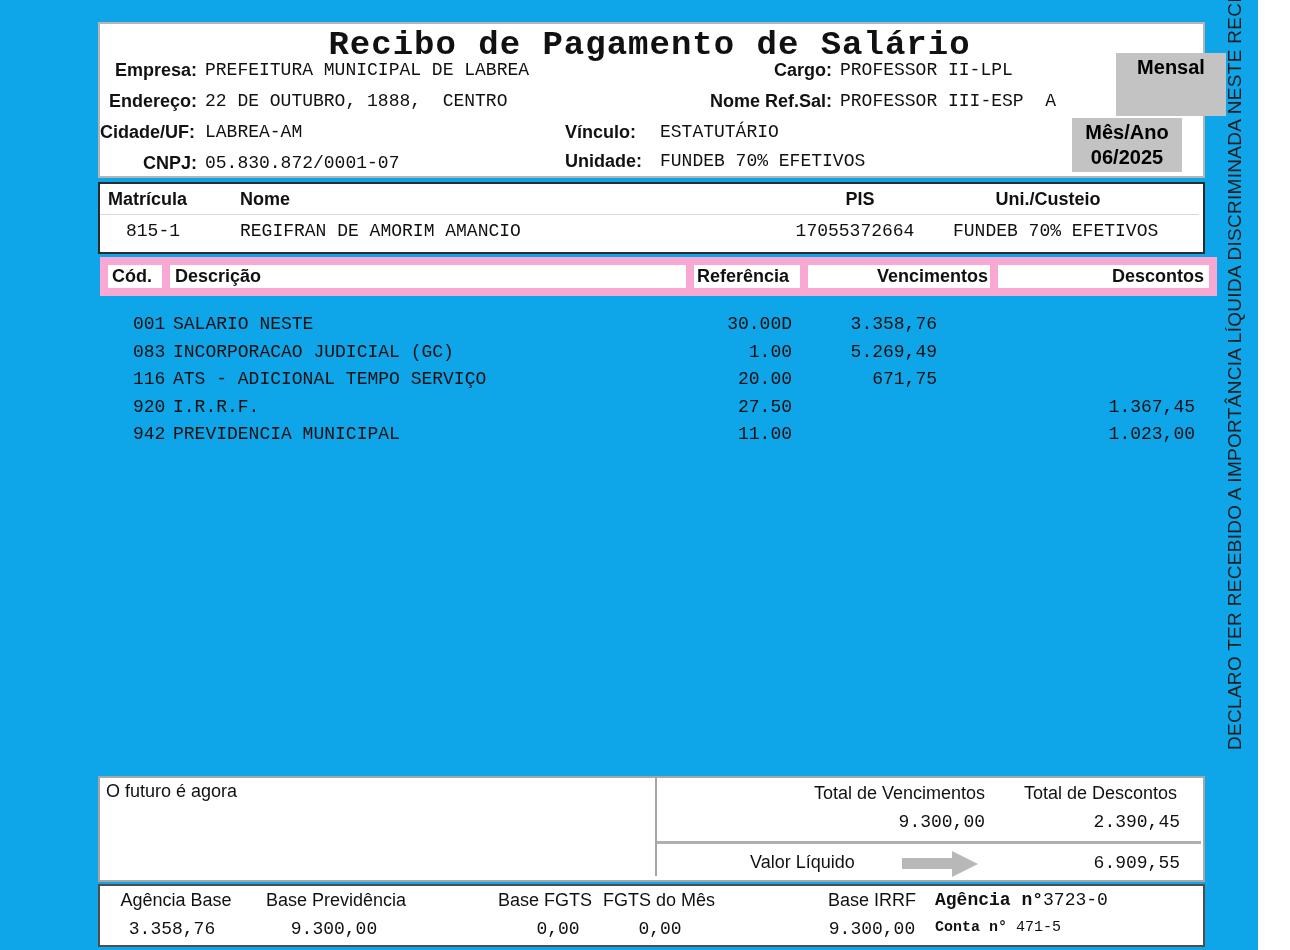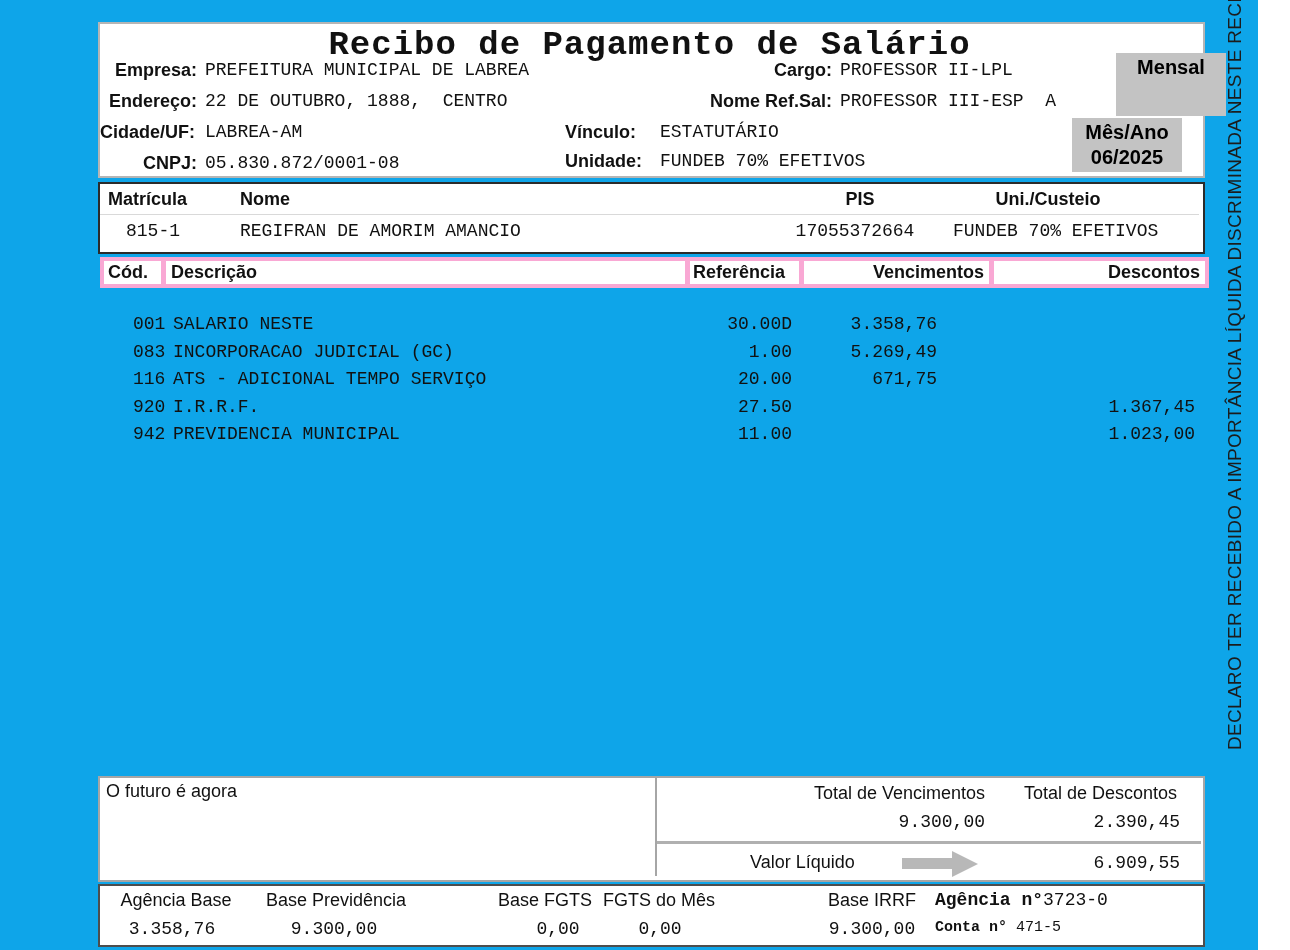--- a/index.html
+++ b/index.html
@@ -8,21 +8,21 @@
   .abs{position:absolute;}
   .mono{font-family:"Liberation Mono","DejaVu Sans Mono",monospace;white-space:pre;}
   .lbl{font-weight:bold;font-size:18px;white-space:pre;}
   .val{font-size:18px;}
   .box{position:absolute;background:#fff;}
   .header-box{left:98px;top:22px;width:1103px;height:152px;border:2px solid #b5b5b5;}
   .title{left:98px;top:26px;width:1103px;text-align:center;font-weight:bold;font-size:34px;letter-spacing:1px;}
   .emp-box{left:98px;top:182px;width:1103px;height:68px;border:2px solid #2b2b2b;}
   .emp-divider{left:100px;top:214px;width:1099px;height:0;border-top:1px solid #d9d9d9;}
   .th{font-weight:bold;font-size:18px;}
-  .cell{position:absolute;height:23px;border:4px solid #f9a8d4;background:#fff;
+  .cell{position:absolute;height:23px;border:8px solid #f9a8d4;background:#fff;
         font-weight:bold;font-size:18px;line-height:23px;}
   .badge{background:#c3c3c3;text-align:center;font-weight:bold;font-size:20px;color:#000;}
   .ftr-box{left:98px;top:776px;width:1103px;height:102px;border:2px solid #a6a6a6;}
   .ftr-vline{left:655px;top:778px;width:0;height:98px;border-left:2px solid #a6a6a6;}
   .ftr-hline{left:657px;top:841px;width:544px;height:0;border-top:3px solid #b0b0b0;}
   .bases-box{left:98px;top:884px;width:1103px;height:59px;border:2px solid #4d4d4d;}
   .right{text-align:right;}
   .center{text-align:center;}
   .declaration{left:1224px;top:38px;width:24px;height:712px;writing-mode:vertical-rl;
                transform:rotate(180deg);font-size:19px;letter-spacing:0.3px;color:#1c1c1c;white-space:nowrap;}
@@ -41,21 +41,21 @@
   <div class="box header-box"></div>
   <div class="abs title mono">Recibo de Pagamento de Salário</div>
 
   <span class="abs lbl right" style="left:98px;top:60px;width:99px;">Empresa:</span>
   <span class="abs val mono" style="left:205px;top:60px;">PREFEITURA MUNICIPAL DE LABREA</span>
   <span class="abs lbl right" style="left:98px;top:91px;width:99px;">Endereço:</span>
   <span class="abs val mono" style="left:205px;top:91px;">22 DE OUTUBRO, 1888,  CENTRO</span>
   <span class="abs lbl right" style="left:98px;top:122px;width:99px;text-align:center;">Cidade/UF:</span>
   <span class="abs val mono" style="left:205px;top:122px;">LABREA-AM</span>
   <span class="abs lbl right" style="left:98px;top:153px;width:99px;">CNPJ:</span>
-  <span class="abs val mono" style="left:205px;top:153px;">05.830.872/0001-08</span>
+  <span class="abs val mono" style="left:205px;top:153px;">05.830.872/0001-07</span>
 
   <span class="abs lbl right" style="left:640px;top:60px;width:192px;">Cargo:</span>
   <span class="abs val mono" style="left:840px;top:60px;">PROFESSOR II-LPL</span>
   <span class="abs lbl right" style="left:640px;top:91px;width:192px;">Nome Ref.Sal:</span>
   <span class="abs val mono" style="left:840px;top:91px;">PROFESSOR III-ESP  A</span>
   <span class="abs lbl" style="left:565px;top:122px;">Vínculo:</span>
   <span class="abs val mono" style="left:660px;top:122px;">ESTATUTÁRIO</span>
   <span class="abs lbl" style="left:565px;top:151px;">Unidade:</span>
   <span class="abs val mono" style="left:660px;top:151px;">FUNDEB 70% EFETIVOS</span>
 

